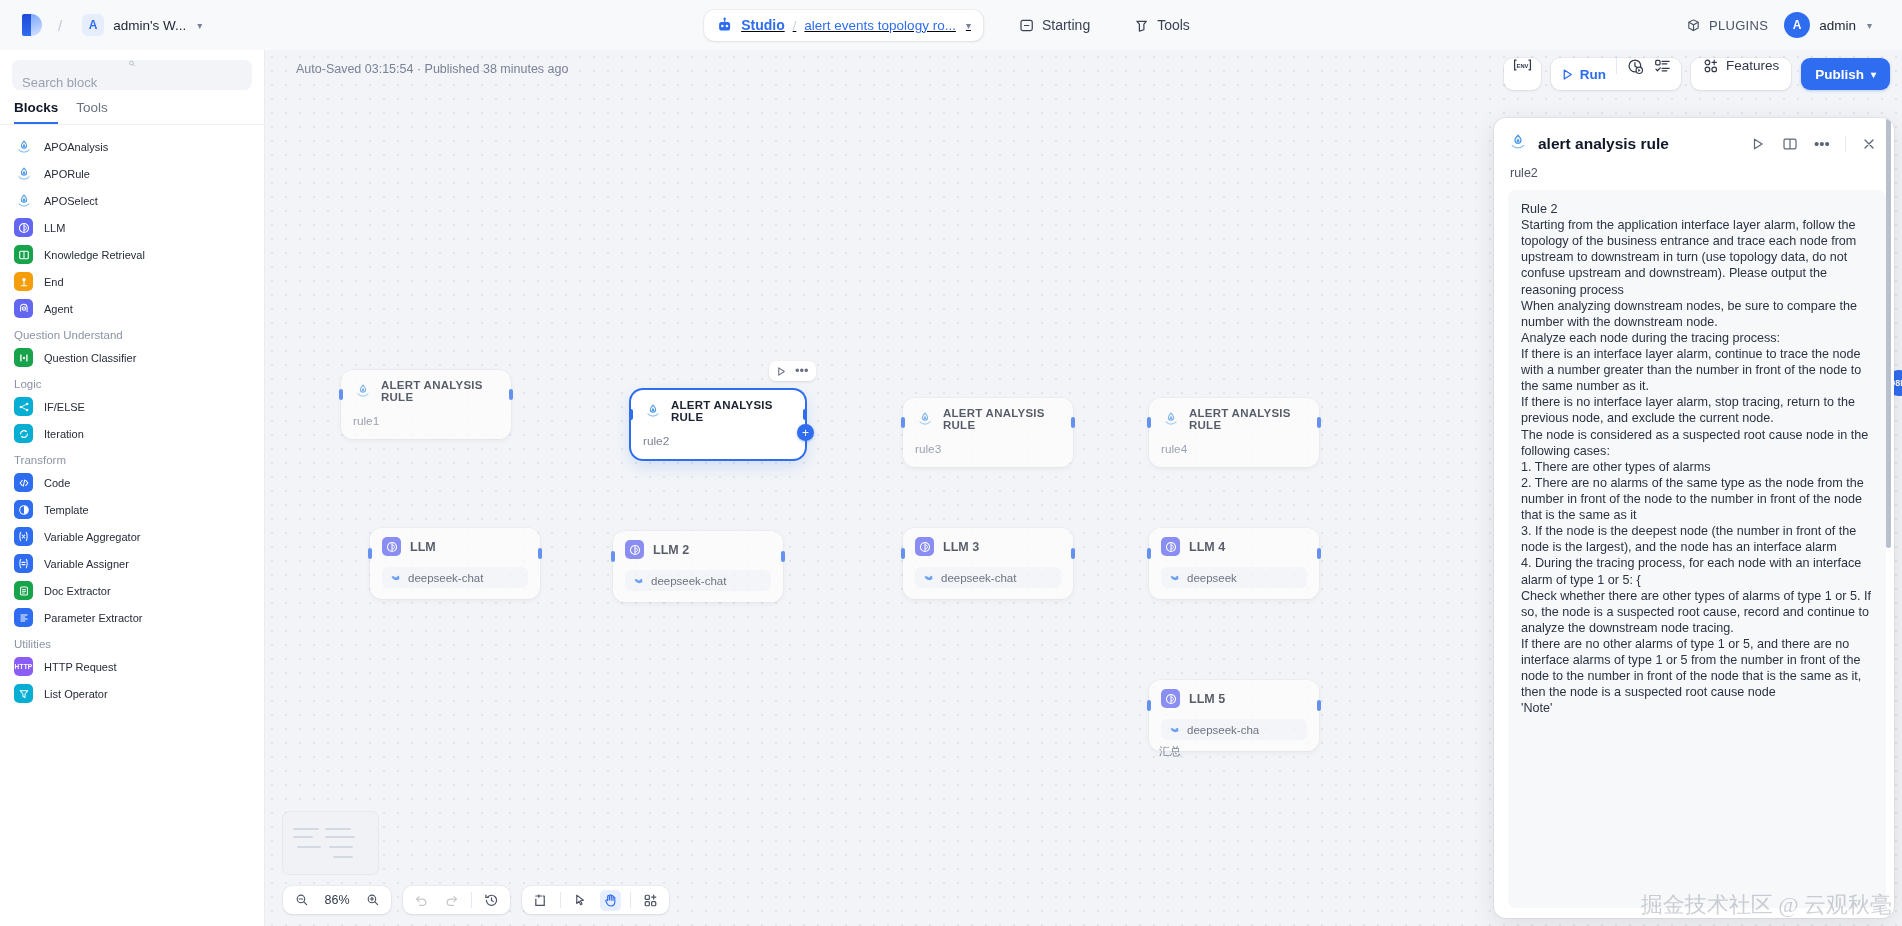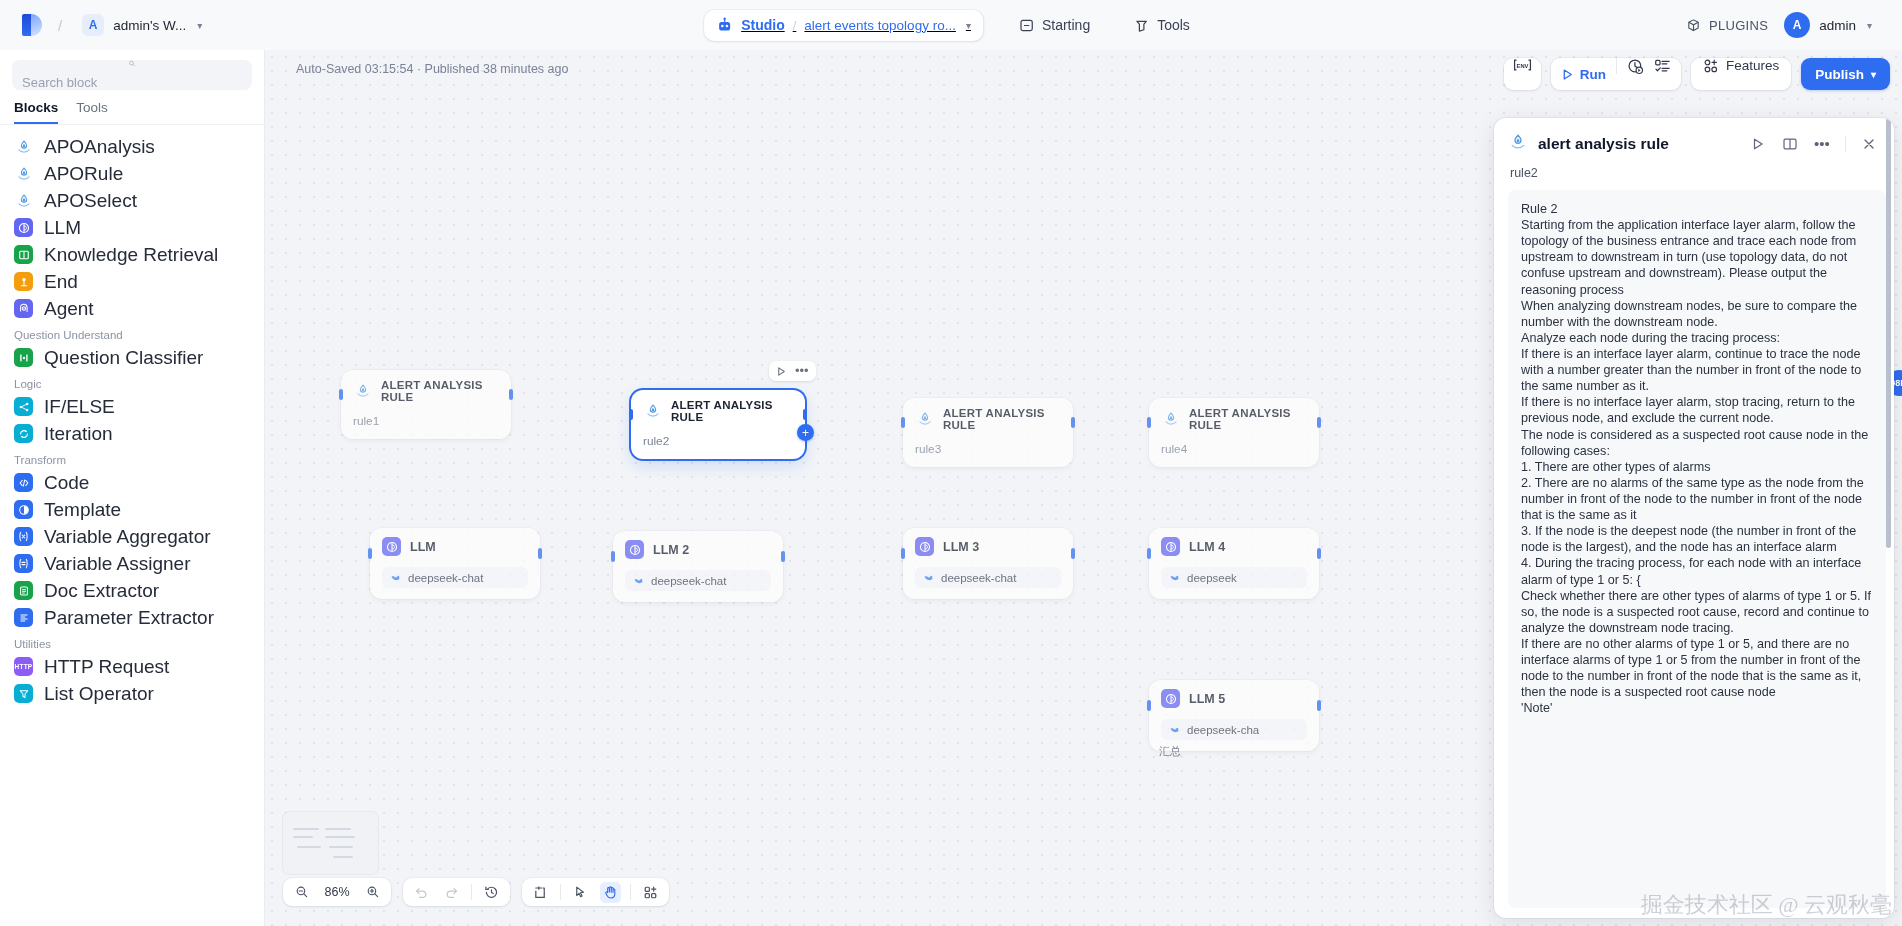--- a/index.html
+++ b/index.html
@@ -101,21 +101,21 @@
   .tab {
     font-size:13.5px; color:#6b7280; padding-bottom:7px; cursor:pointer;
     border-bottom:2px solid transparent; font-weight:500;
   }
   .tab.active { color:#101828; font-weight:700; border-bottom-color:#2f6df0; }
   .block-list { flex:1; overflow:hidden; padding:8px 0 0 0; }
   .blk {
     display:flex; align-items:center; gap:11px;
     height:27px; padding:0 14px; cursor:pointer;
   }
-  .blk-label { font-size:19px; color:#252b38; }
+  .blk-label { font-size:11px; color:#252b38; }
   .grp-label {
     font-size:11.5px; color:#8b93a4; padding:7px 14px 3px 14px; font-weight:400;
   }
   .ic { width:19px; height:19px; border-radius:5px; flex:0 0 19px;
        display:flex; align-items:center; justify-content:center; }
   .ic svg { display:block; }
 
   
   .canvas {
     position:absolute; top:50px; left:265px;
@@ -190,21 +190,21 @@
   .edges { position:absolute; inset:0; z-index:3; pointer-events:none; }
 
   .minimap {
     position:absolute; left:18px; bottom:52px; width:95px; height:62px;
     background:#f0f2f6; border-radius:6px; box-shadow:0 0 0 1px rgba(16,24,40,.05);
     z-index:10; overflow:hidden;
   }
   .mm-line { position:absolute; height:2px; background:#d3d8e2; border-radius:1px; }
 
   .bottom-bar {
-    position:absolute; left:18px; bottom:20px; display:flex; align-items:center; gap:12px; z-index:12;
+    position:absolute; left:18px; bottom:12px; display:flex; align-items:center; gap:12px; z-index:12;
   }
   .bb-group {
     background:#fff; border-radius:9px; height:28px; display:flex; align-items:center;
     box-shadow:0 1px 3px rgba(16,24,40,.08), 0 0 0 1px rgba(16,24,40,.03);
     padding:0 8px; gap:9px;
   }
   .zoom-val { font-size:12.5px; color:#31384a; min-width:32px; text-align:center; }
   .bb-ic { cursor:pointer; display:flex; align-items:center; justify-content:center;
            width:21px; height:21px; border-radius:5px; }
   .bb-ic.active { background:#e7eeff; }

